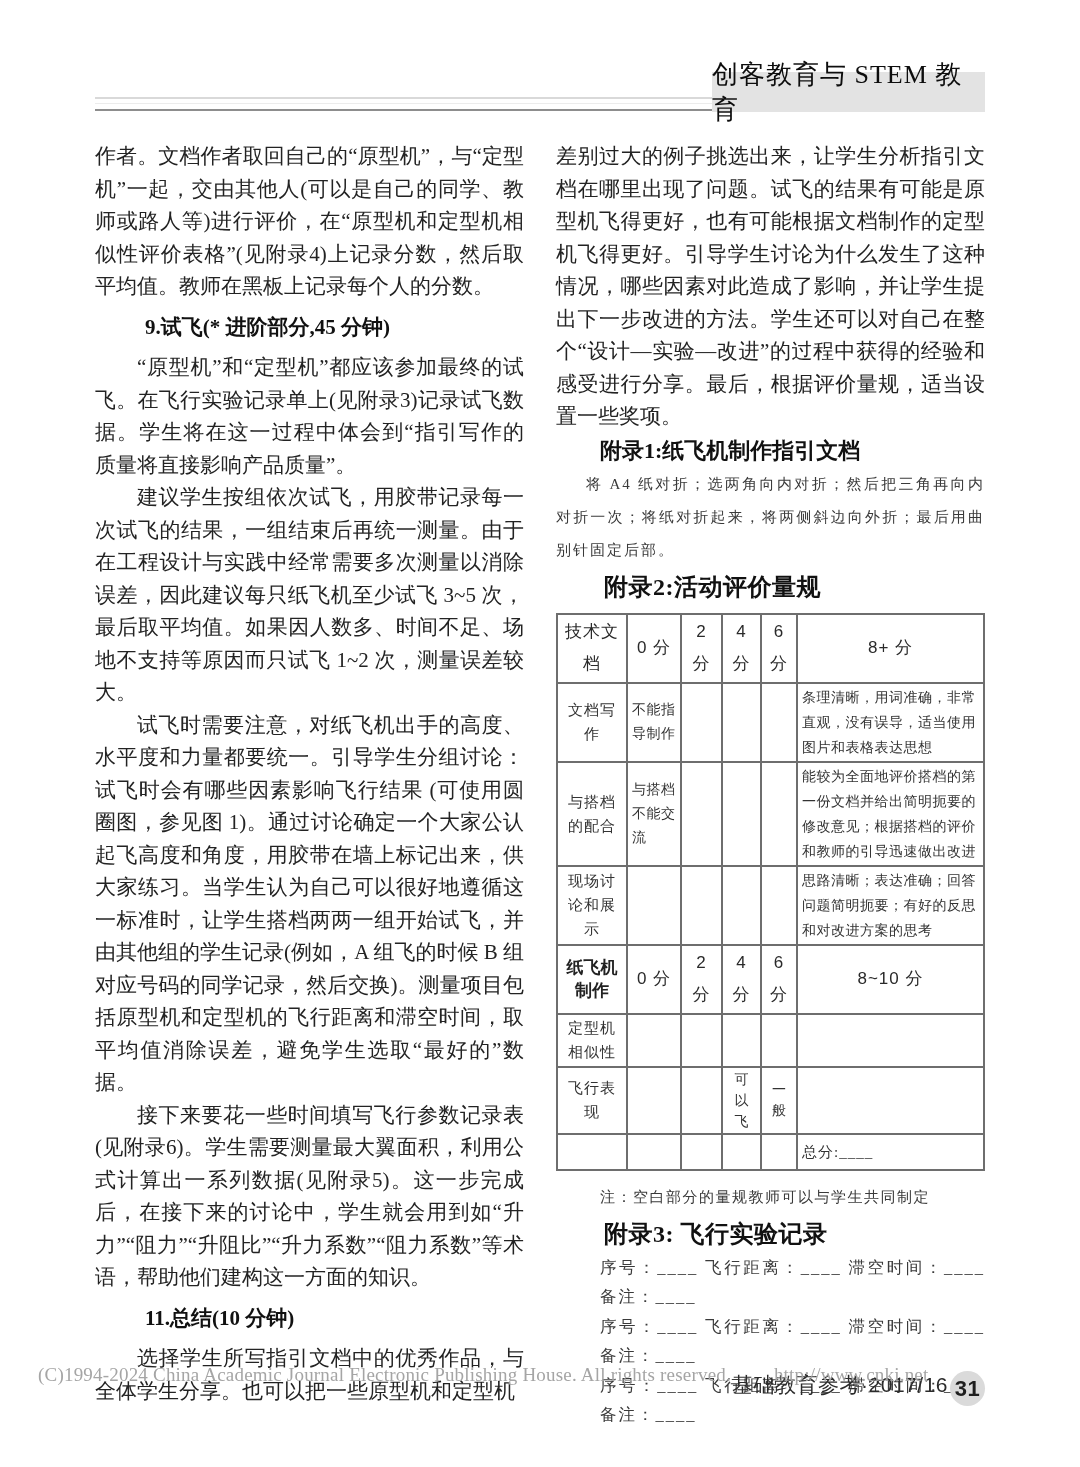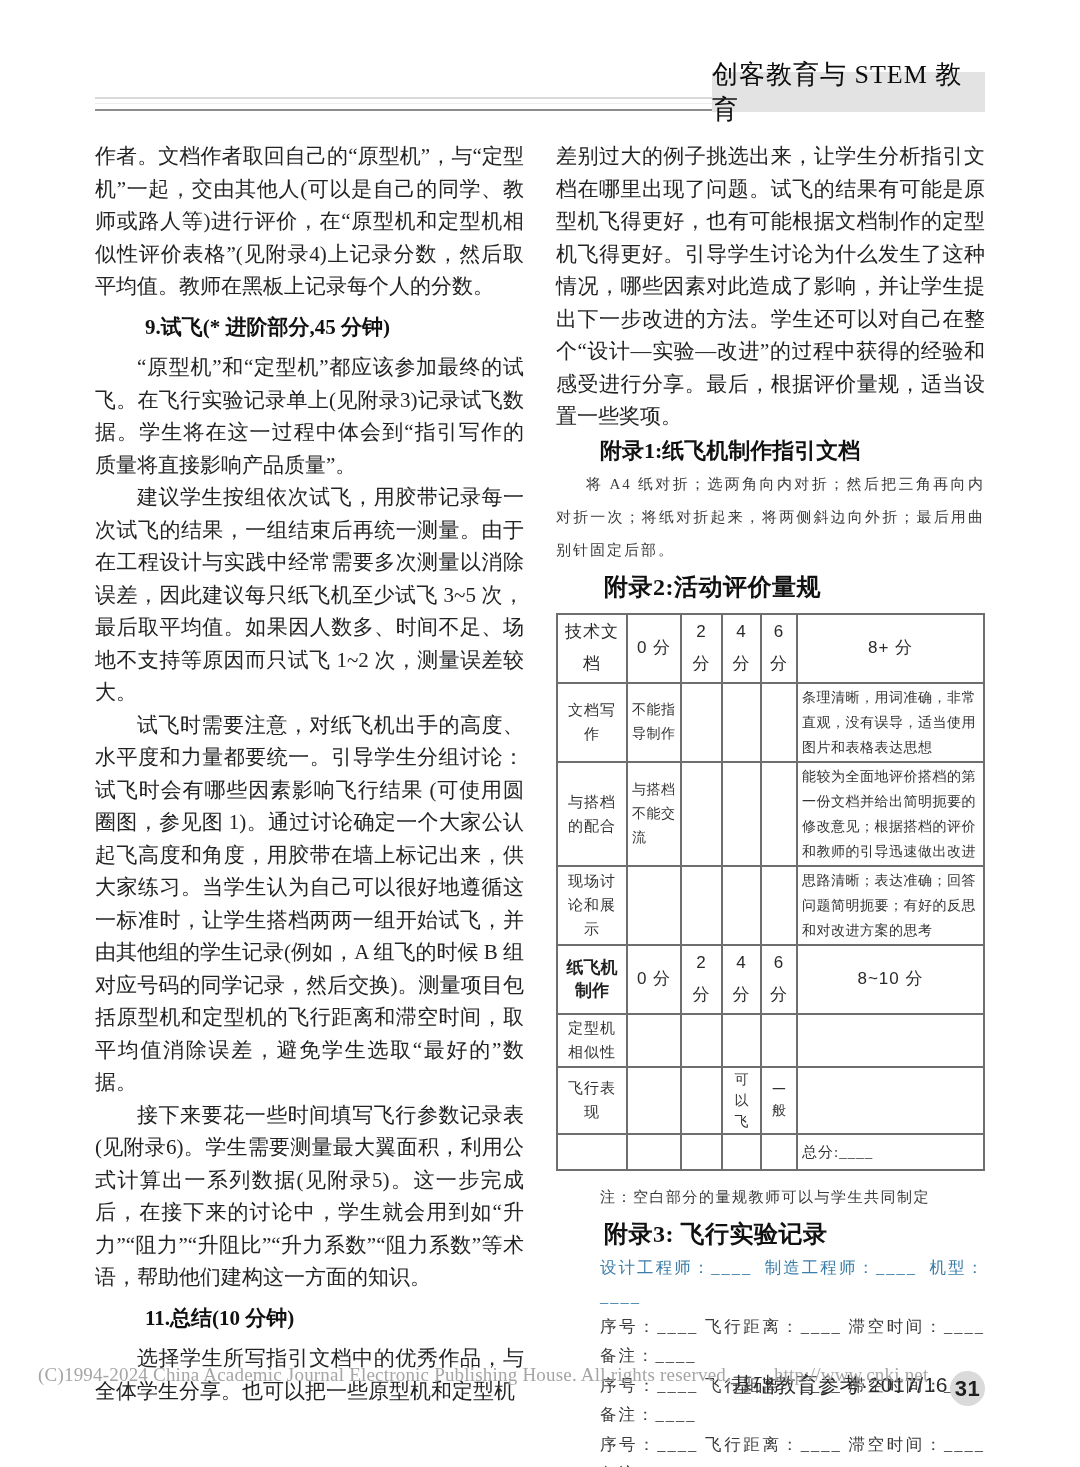--- a/index.html
+++ b/index.html
@@ -167,21 +167,20 @@
             <td class="cell-label"></td>
             <td class="cell-label"></td>
             <td class="cell-total">总分:____</td>
           </tr>
         </tbody>
     </table>
 
     <p class="rubric-note">注：空白部分的量规教师可以与学生共同制定</p>
     <p class="appendix-title large">附录3: 飞行实验记录</p>
     <div>
-        <p class="form-line blue">设计工程师：____  制造工程师：____  机型：____</p>
         <p class="form-line">序号：____ 飞行距离：____ 滞空时间：____ 备注：____</p>
         <p class="form-line">序号：____ 飞行距离：____ 滞空时间：____ 备注：____</p>
         <p class="form-line">序号：____ 飞行距离：____ 滞空时间：____ 备注：____</p>
       </div>
   </div>
 
   <div class="footer">
     <span>基础教育参考·2017/16</span>
     <span class="page-circle">
       <span>31</span>

